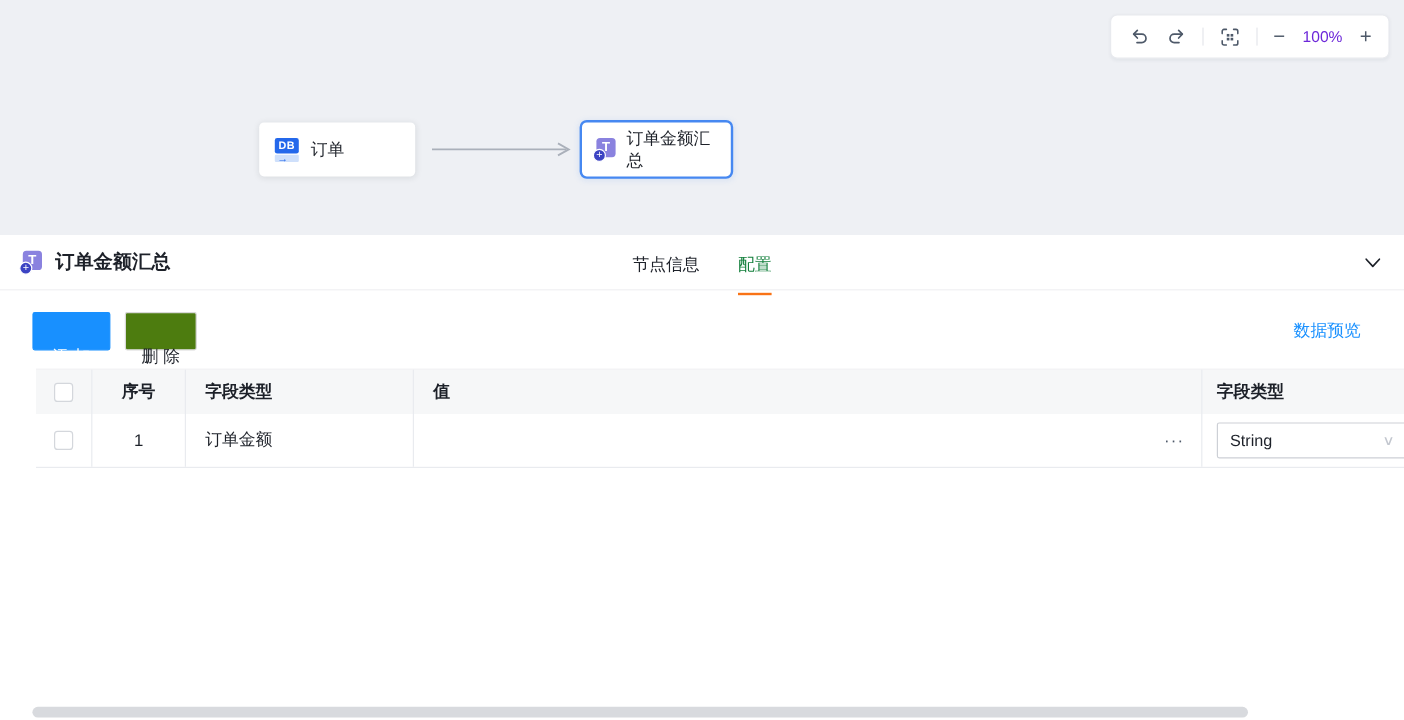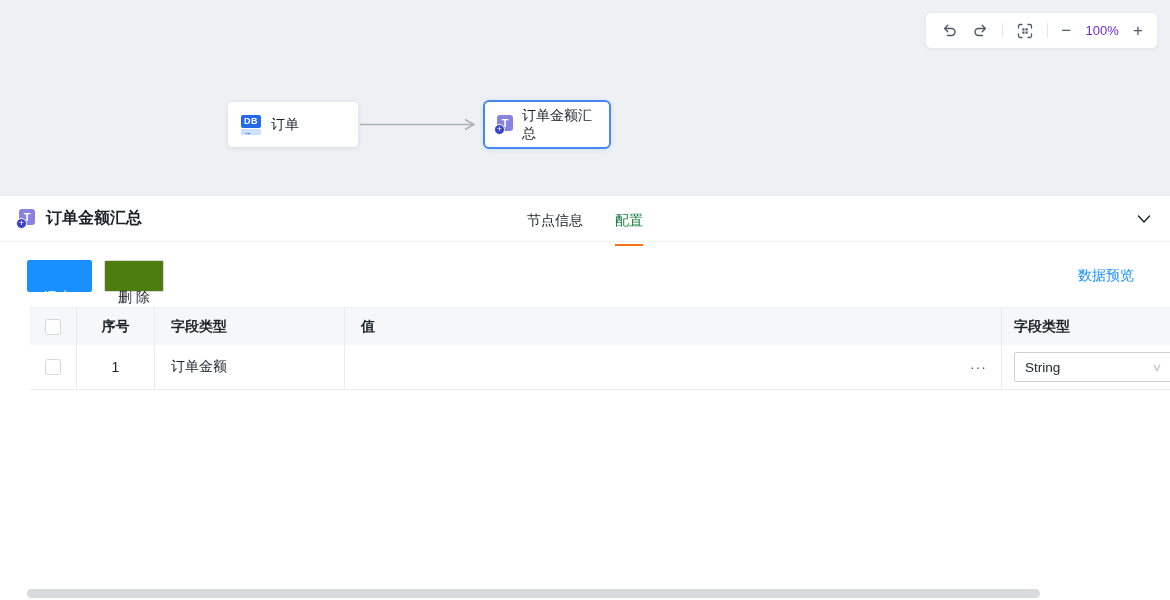--- a/index.html
+++ b/index.html
@@ -11,21 +11,21 @@
 
   .view-toolbar { position:absolute; top:12px; right:12px; height:37px; background:#fff;
     border:1px solid #e8eaee; border-radius:6px; box-shadow:0 1px 3px rgba(20,30,50,.05);
     display:flex; align-items:center; gap:13px; padding:0 14px; }
   .tb-btn { display:flex; align-items:center; justify-content:center; width:18px; height:18px; cursor:pointer; }
   .tb-divider { width:1px; height:15px; background:#e5e6eb; }
   .tb-glyph { font-size:17px; color:#4e5969; line-height:18px; cursor:pointer; }
   .tb-zoom { font-size:13px; color:#6d28d9; min-width:36px; text-align:center; }
 
   .node { position:absolute; background:#fff; display:flex; align-items:center; }
-  .node-source { left:228px; top:102px; width:130px; height:45px; border-radius:4px;
+  .node-source { left:216px; top:102px; width:130px; height:45px; border-radius:4px;
     box-shadow:0 1px 5px rgba(31,35,41,.10); padding:0 13px; gap:10px; }
   .node-transform { left:483px; top:100px; width:128px; height:49px; border:2px solid #4688f1;
     border-radius:6px; padding:0 9px; gap:8px; box-shadow:0 1px 5px rgba(70,136,241,.15); }
   .node-label { font-size:14px; color:#1d2129; line-height:1.25; }
 
   .edge { position:absolute; left:360px; top:118px; }
 
   
   .db-icon { width:20px; display:flex; flex-direction:column; gap:1px; flex:none; }
   .db-top { height:13px; background:#2468eb; color:#fff; font-size:9px; font-weight:bold;

